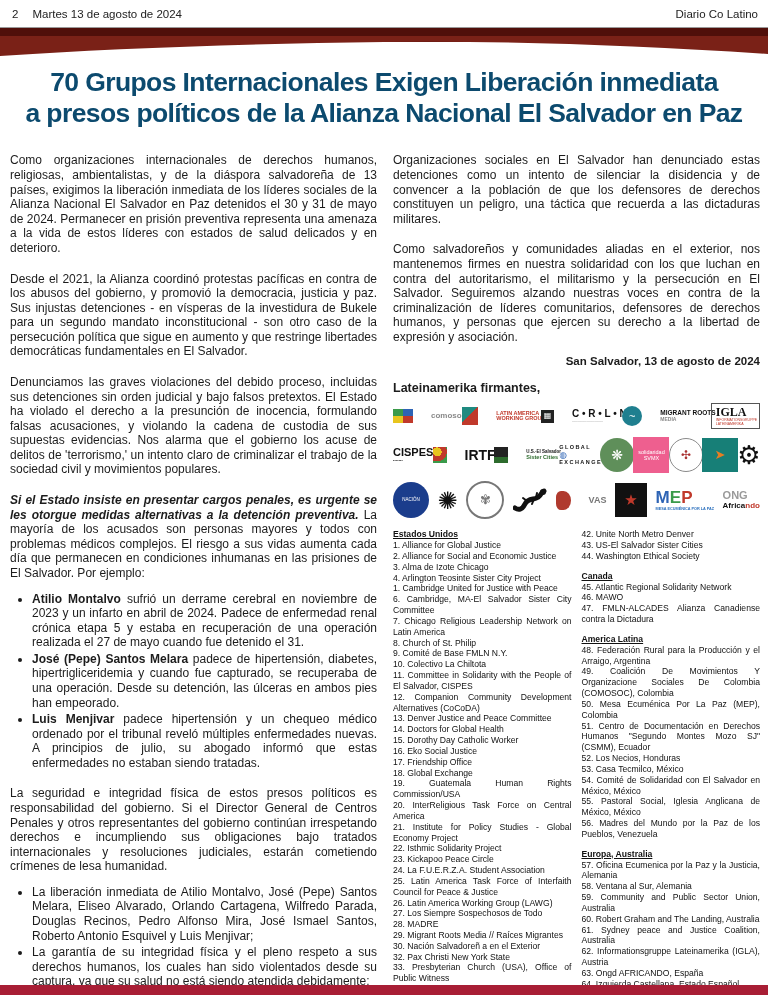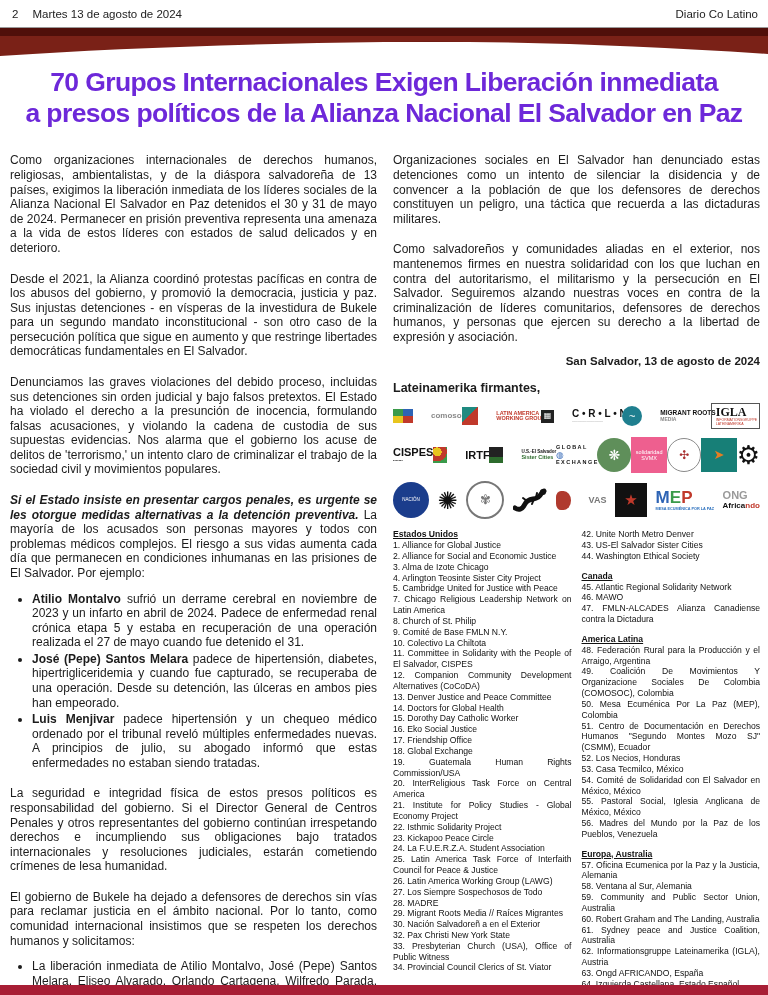--- a/index.html
+++ b/index.html
@@ -13,21 +13,21 @@
     display:flex;justify-content:space-between;align-items:center;
     height:27px;padding:0 10px 0 12px;border-bottom:1px solid #9a9a9a;
     font-size:11.5px;color:#222;
   }
   .paper-header .pageno{margin-right:14px;}
   .paper-header .left{display:flex;}
   
   .banner{height:32px;line-height:0;}
   
   .headline{
-    text-align:center;font-weight:700;color:#6d28d9;
+    text-align:center;font-weight:700;color:#0c4a6e;
     font-size:26.5px;line-height:1.16;letter-spacing:-0.6px;
     margin:7px 6px 9px 6px;
   }
   
   .main{display:flex;gap:16px;padding:0 8px 0 10px;align-items:flex-start;}
   .col{flex:1;min-width:0;}
   .col p{
     margin:16px 0 11px 0;text-align:justify;
     font-size:12px;line-height:1.215;
   }
@@ -94,21 +94,20 @@
     <p>Como organizaciones internacionales de derechos humanos, religiosas, ambientalistas, y de la diáspora salvadoreña de 13 países, exigimos la liberación inmediata de los líderes sociales de la Alianza Nacional El Salvador en Paz detenidos el 30 y 31 de mayo de 2024. Permanecer en prisión preventiva representa una amenaza a la vida de estos líderes con estados de salud delicados y en deterioro.</p>
     <p>Desde el 2021, la Alianza coordinó protestas pacíficas en contra de los abusos del gobierno, y promovió la democracia, justicia y paz. Sus injustas detenciones - en vísperas de la investidura de Bukele para un segundo mandato inconstitucional - son otro caso de la persecución política que sigue en aumento y que restringe libertades democráticas fundamentales en El Salvador.</p>
     <p>Denunciamos las graves violaciones del debido proceso, incluidas sus detenciones sin orden judicial y bajo falsos pretextos. El Estado ha violado el derecho a la presunción de inocencia, formulando falsas acusaciones, y violando la cadena de custodia de sus supuestas evidencias. Nos alarma que el gobierno los acuse de delitos de 'terrorismo,' un intento claro de criminalizar el trabajo de la sociedad civil y movimientos populares.</p>
     <p><span class="lead-bi">Si el Estado insiste en presentar cargos penales, es urgente se les otorgue medidas alternativas a la detención preventiva.</span><span> La mayoría de los acusados son personas mayores y todos con problemas médicos complejos. El riesgo a sus vidas aumenta cada día que permanecen en condiciones inhumanas en las prisiones de El Salvador. Por ejemplo:</span></p>
     <ul class="bullets">
         <li><b>Atilio Montalvo </b>sufrió un derrame cerebral en noviembre de 2023 y un infarto en abril de 2024. Padece de enfermedad renal crónica etapa 5 y estaba en recuperación de una operación realizada el 27 de mayo cuando fue detenido el 31.</li>
         <li><b>José (Pepe) Santos Melara </b>padece de hipertensión, diabetes, hipertrigliceridemia y cuando fue capturado, se recuperaba de una operación. Desde su detención, las úlceras en ambos pies han empeorado.</li>
         <li><b>Luis Menjivar </b>padece hipertensión y un chequeo médico ordenado por el tribunal reveló múltiples enfermedades nuevas. A principios de julio, su abogado informó que estas enfermedades no estaban siendo tratadas.</li>
       </ul>
     <p>La seguridad e integridad física de estos presos políticos es responsabilidad del gobierno. Si el Director General de Centros Penales y otros representantes del gobierno continúan irrespetando derechos e incumpliendo sus obligaciones bajo tratados internacionales y resoluciones judiciales, estarán cometiendo crímenes de lesa humanidad.</p>
-    <p>El gobierno de Bukele ha dejado a defensores de derechos sin vías para reclamar justicia en el ámbito nacional. Por lo tanto, como comunidad internacional insistimos que se respeten los derechos humanos y solicitamos:</p>
     <ul class="bullets">
         <li>La liberación inmediata de Atilio Montalvo, José (Pepe) Santos Melara, Eliseo Alvarado, Orlando Cartagena, Wilfredo Parada, Douglas Recinos, Pedro Alfonso Mira, José Ismael Santos, Roberto Antonio Esquivel y Luis Menjivar;</li>
         <li>La garantía de su integridad física y el pleno respeto a sus derechos humanos, los cuales han sido violentados desde su captura, ya que su salud no está siendo atendida debidamente;</li>
       </ul>
   </div>
 
   <div class="col">
     <p>Organizaciones sociales en El Salvador han denunciado estas detenciones como un intento de silenciar la disidencia y de convencer a la población de que los defensores de derechos constituyen un peligro, una táctica que recuerda a las dictaduras militares.</p>
     <p>Como salvadoreños y comunidades aliadas en el exterior, nos mantenemos firmes en nuestra solidaridad con los que luchan en contra del autoritarismo, el militarismo y la persecución en El Salvador. Seguiremos alzando nuestras voces en contra de la criminalización de líderes comunitarios, defensores de derechos humanos, y personas que ejercen su derecho a la libertad de expresión y asociación.</p>
     <div class="dateline">San Salvador, 13 de agosto de 2024</div>
@@ -158,21 +157,21 @@
       <div class="logo-row">
           <div class="logo">
             <span class="txtcol">
               <span style="font-size: 11px; font-weight: 800; color: rgb(17, 17, 17); white-space: nowrap;">CISPES</span>
               <span style="font-size: 4px; color: rgb(85, 85, 85); white-space: nowrap;">▪▪▪▪▪▪▪</span>
             </span>
           </div>
           <div class="logo">
             <div class="shape" style="width: 14px; height: 16px; background: radial-gradient(circle at 30% 30%, rgb(232, 197, 30) 0px, rgb(232, 197, 30) 30%, rgb(192, 57, 43) 30%, rgb(192, 57, 43) 65%, rgb(58, 154, 74) 65%);"></div>
             <span class="txtcol">
-              <span style="font-size: 11px; font-weight: 800; color: rgb(17, 17, 17); white-space: nowrap;">IRTF</span>
+              <span style="font-size: 14px; font-weight: 800; color: rgb(17, 17, 17); white-space: nowrap;">IRTF</span>
             </span>
           </div>
           <div class="logo">
             <div class="shape" style="width: 14px; height: 16px; background: linear-gradient(rgb(34, 34, 34) 0px, rgb(34, 34, 34) 60%, rgb(45, 107, 45) 60%);"></div>
             <span class="txtcol">
               <span style="font-size: 4.5px; font-weight: 700; color: rgb(17, 17, 17); white-space: nowrap;">U.S.-El Salvador</span>
               <span style="font-size: 5.5px; font-weight: 700; color: rgb(45, 107, 45); white-space: nowrap;">Sister Cities</span>
             </span>
           </div>
           <div class="logo stack">
@@ -259,21 +258,22 @@
         </div>
     </div>
 
     <div class="org-list">
       <div class="org-col">
           <div class="list-header">Estados Unidos</div>
           <div class="list-item">1. Alliance for Global Justice</div>
           <div class="list-item">2. Alliance for Social and Economic Justice</div>
           <div class="list-item">3. Alma de Izote Chicago</div>
           <div class="list-item">4. Arlington Teosinte Sister City Project</div>
-          <div class="list-item">5. Cambridge United for Justice with Peace</div>
+          <div class="list-item">1. Cambridge United for Justice with Peace</div>
+          <div class="list-item">6. Cambridge, MA-El Salvador Sister City Committee</div>
           <div class="list-item">7. Chicago Religious Leadership Network on Latin America</div>
           <div class="list-item">8. Church of St. Philip</div>
           <div class="list-item">9. Comité de Base FMLN N.Y.</div>
           <div class="list-item">10. Colectivo La Chiltota</div>
           <div class="list-item">11. Committee in Solidarity with the People of El Salvador, CISPES</div>
           <div class="list-item">12. Companion Community Development Alternatives (CoCoDA)</div>
           <div class="list-item">13. Denver Justice and Peace Committee</div>
           <div class="list-item">14. Doctors for Global Health</div>
           <div class="list-item">15. Dorothy Day Catholic Worker</div>
           <div class="list-item">16. Eko Social Justice</div>

